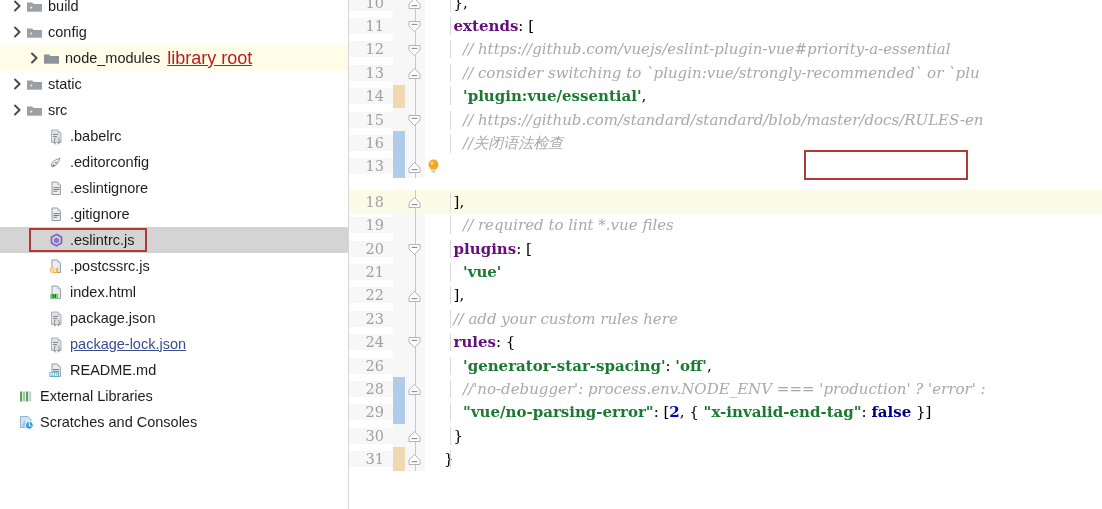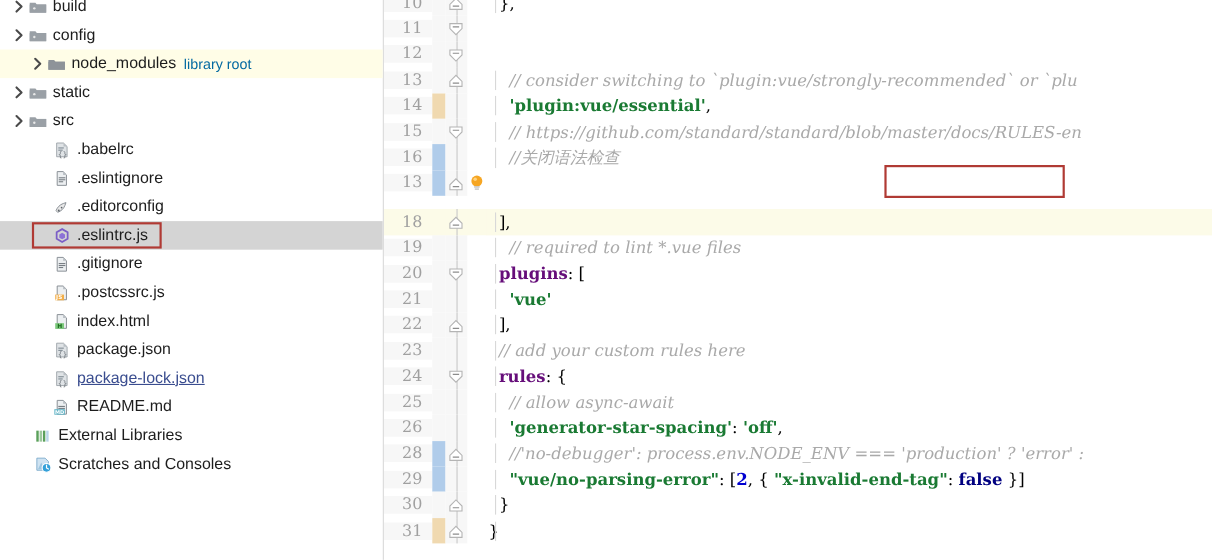--- a/index.html
+++ b/index.html
@@ -32,21 +32,21 @@
     width: 348px;
   }
   .tree-row {
     position: relative;
     height: 26px;
     display: flex;
     align-items: center;
     font-size: 14.5px;
     color: #1d1d1d;
     white-space: nowrap;
-    padding-left: 13px;
+    padding-left: 0;
     box-sizing: border-box;
   }
   .tree-row.lvl1 { padding-left: 8px; }
   .tree-row.lvl2 { padding-left: 30px; }
   .tree-row.hl-yellow { background: #fffde7; padding-left: 25px; }
   .tree-row.selected { background: #d4d4d4; }
 
   .arrow {
     width: 18px; height: 18px;
     flex: 0 0 18px;
@@ -61,23 +61,24 @@
     flex: 0 0 17px;
     margin-right: 5px;
     display: flex; align-items: center; justify-content: center;
     position: relative;
   }
   .ic svg { display: block; }
 
   .tree-label { line-height: 1; }
   .tree-label.blue { color: #3a4d8f; text-decoration: underline; }
   .tree-sublabel {
-    color: #0369a1;
+    color: #b91c1c;
     margin-left: 7px;
-    font-size: 13px;
+    font-size: 18px;
+    text-decoration: underline;
   }
 
   .sel-box {
     position: absolute;
     left: 29px; top: 1px;
     width: 118px; height: 24px;
     border: 2px solid #b03a34;
     box-sizing: border-box;
     pointer-events: none;
   }
@@ -294,75 +295,75 @@
           <span class="tree-label">.babelrc</span>
         </div>
         <div class="tree-row lvl2">
           <span class="arrow blank">
             <svg width="9" height="12" viewBox="0 0 9 12">
               <path d="M2 1.5L6.6 6 2 10.5" fill="none" stroke="#4a4a4a" stroke-width="1.9" stroke-linecap="round" stroke-linejoin="round"></path>
             </svg>
           </span>
           <span class="ic">
             <svg width="17" height="17" viewBox="0 0 17 17">
+              <path d="M3 11.5c1-3 3.5-5.5 6.5-6.5l2.5-.8-1 2.6c-1.1 3-3.6 5.3-6.6 6.2z" fill="#e8e8e8" stroke="#8a9096" stroke-width="0.9"></path>
+              <circle cx="5.4" cy="11.4" r="0.9" fill="#5c6268"></circle>
+              <circle cx="8" cy="8.7" r="0.8" fill="#5c6268"></circle>
+            </svg>
+          </span>
+          <span class="tree-label">.editorconfig</span>
+        </div>
+        <div class="tree-row lvl2">
+          <span class="arrow blank">
+            <svg width="9" height="12" viewBox="0 0 9 12">
+              <path d="M2 1.5L6.6 6 2 10.5" fill="none" stroke="#4a4a4a" stroke-width="1.9" stroke-linecap="round" stroke-linejoin="round"></path>
+            </svg>
+          </span>
+          <span class="ic">
+            <svg width="17" height="17" viewBox="0 0 17 17">
               <path d="M4 2h5.4l3 3v9.5H4z" fill="#eceff1" stroke="#8a9096" stroke-width="0.9"></path>
               <path d="M9.4 2v3h3z" fill="#b9bfc4"></path>
               <rect x="5.4" y="7.2" width="6" height="0.9" fill="#6b7278"></rect>
               <rect x="5.4" y="9" width="6" height="0.9" fill="#6b7278"></rect>
               <rect x="5.4" y="10.8" width="4" height="0.9" fill="#6b7278"></rect>
             </svg>
           </span>
           <span class="tree-label">.eslintignore</span>
         </div>
         <div class="tree-row lvl2">
           <span class="arrow blank">
             <svg width="9" height="12" viewBox="0 0 9 12">
               <path d="M2 1.5L6.6 6 2 10.5" fill="none" stroke="#4a4a4a" stroke-width="1.9" stroke-linecap="round" stroke-linejoin="round"></path>
             </svg>
           </span>
           <span class="ic">
             <svg width="17" height="17" viewBox="0 0 17 17">
-              <path d="M3 11.5c1-3 3.5-5.5 6.5-6.5l2.5-.8-1 2.6c-1.1 3-3.6 5.3-6.6 6.2z" fill="#e8e8e8" stroke="#8a9096" stroke-width="0.9"></path>
-              <circle cx="5.4" cy="11.4" r="0.9" fill="#5c6268"></circle>
-              <circle cx="8" cy="8.7" r="0.8" fill="#5c6268"></circle>
-            </svg>
-          </span>
-          <span class="tree-label">.editorconfig</span>
-        </div>
-        <div class="tree-row lvl2 selected">
-          <span class="arrow blank">
-            <svg width="9" height="12" viewBox="0 0 9 12">
-              <path d="M2 1.5L6.6 6 2 10.5" fill="none" stroke="#4a4a4a" stroke-width="1.9" stroke-linecap="round" stroke-linejoin="round"></path>
-            </svg>
-          </span>
-          <span class="ic">
-            <svg width="17" height="17" viewBox="0 0 17 17">
-              <path d="M8.5 2.3l5 2.9v5.8l-5 2.9-5-2.9V5.2z" fill="none" stroke="#7b5ec7" stroke-width="1.6"></path>
-              <path d="M8.5 5.6l2.6 1.5v3l-2.6 1.5-2.6-1.5v-3z" fill="#8d72d6"></path>
-            </svg>
-          </span>
-          <span class="tree-label">.eslintrc.js</span>
-          <span class="sel-box"></span>
-        </div>
-        <div class="tree-row lvl2">
-          <span class="arrow blank">
-            <svg width="9" height="12" viewBox="0 0 9 12">
-              <path d="M2 1.5L6.6 6 2 10.5" fill="none" stroke="#4a4a4a" stroke-width="1.9" stroke-linecap="round" stroke-linejoin="round"></path>
-            </svg>
-          </span>
-          <span class="ic">
-            <svg width="17" height="17" viewBox="0 0 17 17">
               <path d="M4 2h5.4l3 3v9.5H4z" fill="#eceff1" stroke="#8a9096" stroke-width="0.9"></path>
               <path d="M9.4 2v3h3z" fill="#b9bfc4"></path>
               <rect x="5.4" y="7.2" width="6" height="0.9" fill="#6b7278"></rect>
               <rect x="5.4" y="9" width="6" height="0.9" fill="#6b7278"></rect>
               <rect x="5.4" y="10.8" width="4" height="0.9" fill="#6b7278"></rect>
             </svg>
           </span>
           <span class="tree-label">.gitignore</span>
+        </div>
+        <div class="tree-row lvl2 selected">
+          <span class="arrow blank">
+            <svg width="9" height="12" viewBox="0 0 9 12">
+              <path d="M2 1.5L6.6 6 2 10.5" fill="none" stroke="#4a4a4a" stroke-width="1.9" stroke-linecap="round" stroke-linejoin="round"></path>
+            </svg>
+          </span>
+          <span class="ic">
+            <svg width="17" height="17" viewBox="0 0 17 17">
+              <path d="M8.5 2.3l5 2.9v5.8l-5 2.9-5-2.9V5.2z" fill="none" stroke="#7b5ec7" stroke-width="1.6"></path>
+              <path d="M8.5 5.6l2.6 1.5v3l-2.6 1.5-2.6-1.5v-3z" fill="#8d72d6"></path>
+            </svg>
+          </span>
+          <span class="tree-label">.eslintrc.js</span>
+          <span class="sel-box"></span>
         </div>
         <div class="tree-row lvl2">
           <span class="arrow blank">
             <svg width="9" height="12" viewBox="0 0 9 12">
               <path d="M2 1.5L6.6 6 2 10.5" fill="none" stroke="#4a4a4a" stroke-width="1.9" stroke-linecap="round" stroke-linejoin="round"></path>
             </svg>
           </span>
           <span class="ic">
             <svg width="17" height="17" viewBox="0 0 17 17">
               <path d="M4 2h5.4l3 3v9.5H4z" fill="#eceff1" stroke="#8a9096" stroke-width="0.9"></path>
@@ -478,25 +479,25 @@
 
   <div class="editor-pane">
     <div class="editor-scroll" id="editor-scroll">
         <div class="code-row"><span class="gutter-num">10</span><span class="gutter-mark"></span><span class="gutter-fold"><span class="vline"></span><span class="marker"><svg width="15" height="13" viewBox="0 0 15 13">
                 <path d="M2 11.5h11V7L7.5 1.5 2 7z" fill="#ffffff" stroke="#b4b4b4" stroke-width="1"></path>
                 <path d="M4.6 8.6h5.8" stroke="#8c8c8c" stroke-width="1.1"></path>
               </svg></span></span><span class="gutter-bulb"></span><span class="code-text"><span class="indent-guide ig1"></span><span class="t-plain">  </span><span class="t-punc">},</span></span></div>
         <div class="code-row"><span class="gutter-num">11</span><span class="gutter-mark"></span><span class="gutter-fold"><span class="vline"></span><span class="marker"><svg width="15" height="13" viewBox="0 0 15 13">
                 <path d="M2 1.5h11v4.5L7.5 11.5 2 6z" fill="#ffffff" stroke="#b4b4b4" stroke-width="1"></path>
                 <path d="M4.6 4.4h5.8" stroke="#8c8c8c" stroke-width="1.1"></path>
-              </svg></span></span><span class="gutter-bulb"></span></div>
+              </svg></span></span><span class="gutter-bulb"></span><span class="code-text"><span class="indent-guide ig1"></span><span class="t-plain">  </span><span class="t-kw">extends</span><span class="t-punc">: [</span></span></div>
         <div class="code-row"><span class="gutter-num">12</span><span class="gutter-mark"></span><span class="gutter-fold"><span class="vline"></span><span class="marker"><svg width="15" height="13" viewBox="0 0 15 13">
                 <path d="M2 1.5h11v4.5L7.5 11.5 2 6z" fill="#ffffff" stroke="#b4b4b4" stroke-width="1"></path>
                 <path d="M4.6 4.4h5.8" stroke="#8c8c8c" stroke-width="1.1"></path>
-              </svg></span></span><span class="gutter-bulb"></span><span class="code-text"><span class="indent-guide ig1"></span></span></div>
+              </svg></span></span><span class="gutter-bulb"></span><span class="code-text"><span class="indent-guide ig1"></span><span class="t-com">    // https://github.com/vuejs/eslint-plugin-vue#priority-a-essential</span></span></div>
         <div class="code-row"><span class="gutter-num">13</span><span class="gutter-mark"></span><span class="gutter-fold"><span class="vline"></span><span class="marker"><svg width="15" height="13" viewBox="0 0 15 13">
                 <path d="M2 11.5h11V7L7.5 1.5 2 7z" fill="#ffffff" stroke="#b4b4b4" stroke-width="1"></path>
                 <path d="M4.6 8.6h5.8" stroke="#8c8c8c" stroke-width="1.1"></path>
               </svg></span></span><span class="gutter-bulb"></span><span class="code-text"><span class="indent-guide ig1"></span><span class="t-com">    // consider switching to `plugin:vue/strongly-recommended` or `plu</span></span></div>
         <div class="code-row"><span class="gutter-num">14</span><span class="gutter-mark chg-tan"></span><span class="gutter-fold"><span class="vline"></span></span><span class="gutter-bulb"></span><span class="code-text"><span class="indent-guide ig1"></span><span class="t-plain">    </span><span class="t-str">'plugin:vue/essential'</span><span class="t-punc">,</span></span></div>
         <div class="code-row"><span class="gutter-num">15</span><span class="gutter-mark"></span><span class="gutter-fold"><span class="vline"></span><span class="marker"><svg width="15" height="13" viewBox="0 0 15 13">
                 <path d="M2 1.5h11v4.5L7.5 11.5 2 6z" fill="#ffffff" stroke="#b4b4b4" stroke-width="1"></path>
                 <path d="M4.6 4.4h5.8" stroke="#8c8c8c" stroke-width="1.1"></path>
               </svg></span></span><span class="gutter-bulb"></span><span class="code-text"><span class="indent-guide ig1"></span><span class="t-com">    // https://github.com/standard/standard/blob/master/docs/RULES-en</span></span></div>
         <div class="code-row"><span class="gutter-num">16</span><span class="gutter-mark chg-blue"></span><span class="gutter-fold"><span class="vline"></span></span><span class="gutter-bulb"></span><span class="code-text"><span class="indent-guide ig1"></span><span class="t-com">    //关闭语法检查</span></span></div>
@@ -521,21 +522,20 @@
         <div class="code-row"><span class="gutter-num">21</span><span class="gutter-mark"></span><span class="gutter-fold"><span class="vline"></span></span><span class="gutter-bulb"></span><span class="code-text"><span class="indent-guide ig1"></span><span class="t-plain">    </span><span class="t-str">'vue'</span></span></div>
         <div class="code-row"><span class="gutter-num">22</span><span class="gutter-mark"></span><span class="gutter-fold"><span class="vline"></span><span class="marker"><svg width="15" height="13" viewBox="0 0 15 13">
                 <path d="M2 11.5h11V7L7.5 1.5 2 7z" fill="#ffffff" stroke="#b4b4b4" stroke-width="1"></path>
                 <path d="M4.6 8.6h5.8" stroke="#8c8c8c" stroke-width="1.1"></path>
               </svg></span></span><span class="gutter-bulb"></span><span class="code-text"><span class="indent-guide ig1"></span><span class="t-plain">  </span><span class="t-punc">],</span></span></div>
         <div class="code-row"><span class="gutter-num">23</span><span class="gutter-mark"></span><span class="gutter-fold"><span class="vline"></span></span><span class="gutter-bulb"></span><span class="code-text"><span class="indent-guide ig1"></span><span class="t-com">  // add your custom rules here</span></span></div>
         <div class="code-row"><span class="gutter-num">24</span><span class="gutter-mark"></span><span class="gutter-fold"><span class="vline"></span><span class="marker"><svg width="15" height="13" viewBox="0 0 15 13">
                 <path d="M2 1.5h11v4.5L7.5 11.5 2 6z" fill="#ffffff" stroke="#b4b4b4" stroke-width="1"></path>
                 <path d="M4.6 4.4h5.8" stroke="#8c8c8c" stroke-width="1.1"></path>
               </svg></span></span><span class="gutter-bulb"></span><span class="code-text"><span class="indent-guide ig1"></span><span class="t-plain">  </span><span class="t-kw">rules</span><span class="t-punc">: {</span></span></div>
-        <div class="code-row"><span class="gutter-num">25</span><span class="gutter-mark"></span><span class="gutter-fold"><span class="vline"></span></span><span class="gutter-bulb"></span><span class="code-text"><span class="indent-guide ig1"></span><span class="t-com">    // allow async-await</span></span></div>
         <div class="code-row"><span class="gutter-num">26</span><span class="gutter-mark"></span><span class="gutter-fold"><span class="vline"></span></span><span class="gutter-bulb"></span><span class="code-text"><span class="indent-guide ig1"></span><span class="t-plain">    </span><span class="t-str">'generator-star-spacing'</span><span class="t-punc">: </span><span class="t-str">'off'</span><span class="t-punc">,</span></span></div>
         <div class="code-row"><span class="gutter-num">28</span><span class="gutter-mark chg-blue"></span><span class="gutter-fold"><span class="vline"></span><span class="marker"><svg width="15" height="13" viewBox="0 0 15 13">
                 <path d="M2 11.5h11V7L7.5 1.5 2 7z" fill="#ffffff" stroke="#b4b4b4" stroke-width="1"></path>
                 <path d="M4.6 8.6h5.8" stroke="#8c8c8c" stroke-width="1.1"></path>
               </svg></span></span><span class="gutter-bulb"></span><span class="code-text"><span class="indent-guide ig1"></span><span class="t-com">    //'no-debugger': process.env.NODE_ENV === 'production' ? 'error' :</span></span></div>
         <div class="code-row"><span class="gutter-num">29</span><span class="gutter-mark chg-blue"></span><span class="gutter-fold"><span class="vline"></span></span><span class="gutter-bulb"></span><span class="code-text"><span class="indent-guide ig1"></span><span class="t-plain">    </span><span class="t-str">"vue/no-parsing-error"</span><span class="t-punc">: [</span><span class="t-num">2</span><span class="t-punc">, { </span><span class="t-str">"x-invalid-end-tag"</span><span class="t-punc">: </span><span class="t-bool">false</span><span class="t-punc"> }]</span></span></div>
         <div class="code-row"><span class="gutter-num">30</span><span class="gutter-mark"></span><span class="gutter-fold"><span class="vline"></span><span class="marker"><svg width="15" height="13" viewBox="0 0 15 13">
                 <path d="M2 11.5h11V7L7.5 1.5 2 7z" fill="#ffffff" stroke="#b4b4b4" stroke-width="1"></path>
                 <path d="M4.6 8.6h5.8" stroke="#8c8c8c" stroke-width="1.1"></path>
               </svg></span></span><span class="gutter-bulb"></span><span class="code-text"><span class="indent-guide ig1"></span><span class="t-plain">  </span><span class="t-punc">}</span></span></div>

